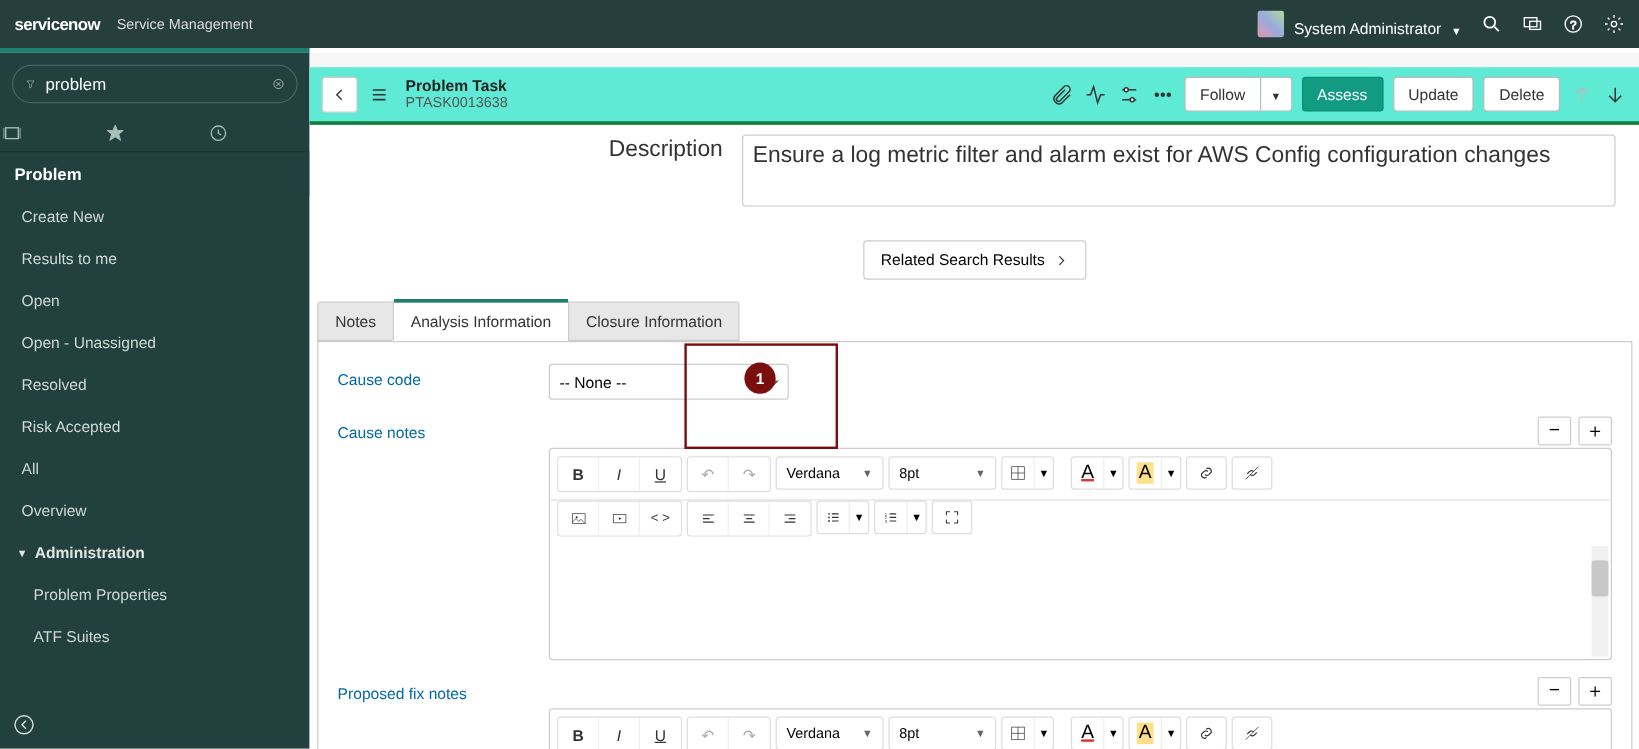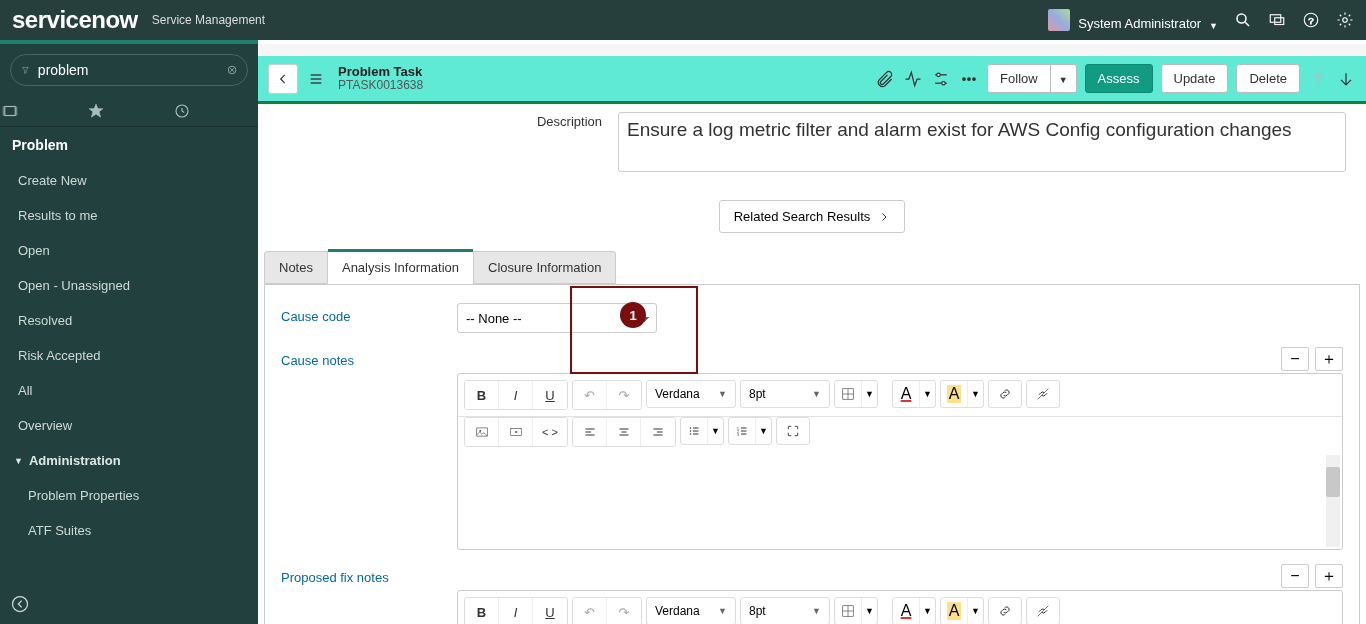--- a/index.html
+++ b/index.html
@@ -1,21 +1,21 @@
 <!DOCTYPE html>
 <html><head>
 <meta charset="utf-8">
 <style>
 * { margin: 0; padding: 0; box-sizing: border-box; font-family: Arial, Helvetica, sans-serif; }
 body { width: 1366px; height: 624px; overflow: hidden; background: #fff; }
 
 
 .banner { height: 40px; background: #263e3c; display: flex; align-items: center; color: #fff; padding: 0 12px; }
 .logo-area { display: flex; align-items: center; gap: 10px; }
-.logo-text { font-size: 24px; font-weight: bold; letter-spacing: -0.5px; }
+.logo-text { font-size: 14px; font-weight: bold; letter-spacing: -0.5px; }
 .logo-sub { font-size: 12px; color: #ddd; margin-left: 4px; }
 .banner-right { margin-left: auto; display: flex; align-items: center; gap: 16px; }
 .user-box { display: flex; align-items: flex-end; gap: 8px; font-size: 13px; cursor: pointer;}
 .avatar { width: 22px; height: 22px; background: linear-gradient(45deg,#d9a,#9ad,#ad9); border-radius:2px;}
 .banner-icon { width: 18px; height: 18px; cursor: pointer; display:flex; align-items:center; justify-content:center; fill:#fff; stroke:#fff;}
 .green-strip { height: 4px; background: #1f7f6f; width: 258px; }
 
 
 .main { display: flex; height: 580px; }
 .sidebar { width: 258px; background: #22403d; color: #dfe6e4; display:flex; flex-direction:column; }
@@ -42,21 +42,21 @@
 .btn { border:1px solid #bbb; background:#fff; padding: 6px 12px; font-size:13px; border-radius:3px; cursor:pointer; color:#333;}
 .btn-group { display:flex; }
 .btn-group .btn:first-child{ border-radius:3px 0 0 3px;}
 .btn-group .btn:last-child{ border-radius:0 3px 3px 0; border-left:none; padding:6px 8px;}
 .btn-primary { background:#109b82; border-color:#0d8a73; color:#fff; }
 
 .form-body { flex:1; overflow-y:auto; background:#fff; position:relative; padding-bottom:20px;}
 .scroll-inner { padding: 0; }
 
 .desc-row { display:flex; padding: 8px 20px 20px 20px; }
-.desc-label { width: 340px; text-align:right; font-size:13px; color:#333; padding-right:16px; padding-top:2px;}
+.desc-label { width: 340px; text-align:right; font-size:19px; color:#333; padding-right:16px; padding-top:2px;}
 .desc-field { flex:1; max-width:740px; border:1px solid #ccc; border-radius:3px; min-height:60px; padding:6px 8px; font-size:19px; color:#333; background:#fff;}
 
 .related-search { text-align:center; margin: 8px 0 18px 0;}
 .related-btn { display:inline-flex; align-items:center; gap:8px; border:1px solid #ccc; background:#fff; padding:8px 14px; font-size:13px; border-radius:3px; cursor:pointer;}
 
 .tabs { display:flex; align-items:flex-end; padding-left: 6px; margin-top: 10px; border-bottom:none; position:relative;}
 .tab { padding: 8px 14px; font-size:13px; color:#333; background:#e7e7e7; border:1px solid #ccc; cursor:pointer; position:relative; margin-right:-1px;}
 .tab.first { border-top-left-radius:3px;}
 .tab.last { border-top-right-radius:3px;}
 .tab.active { background:#fff; border-bottom-color:#fff; }

